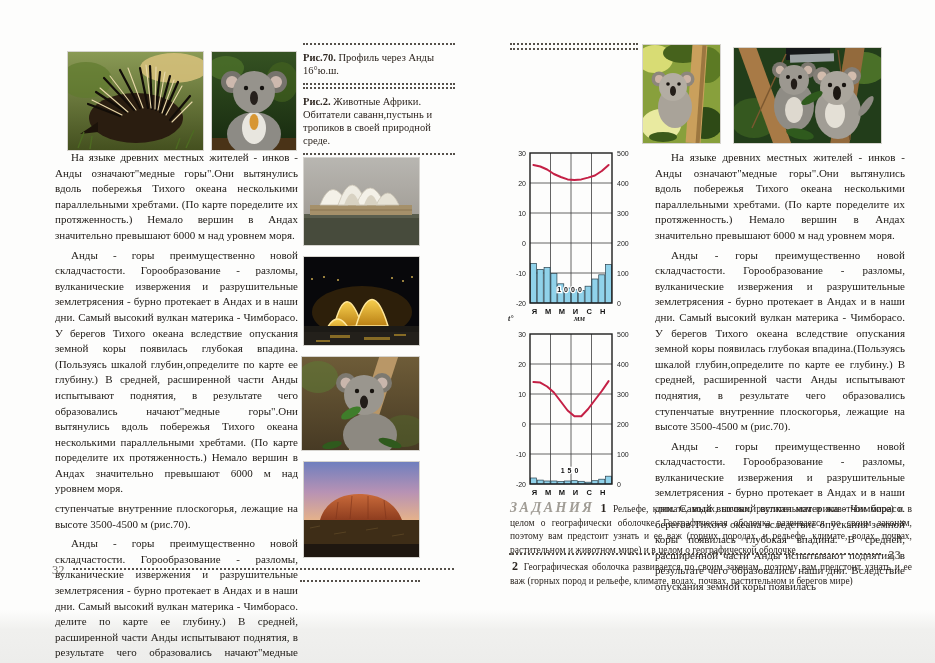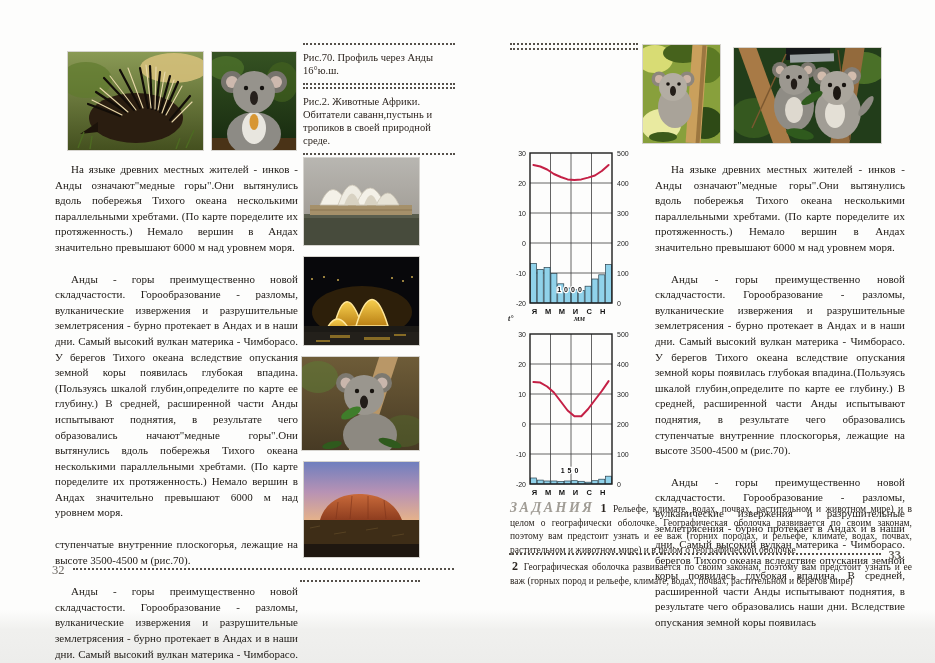--- a/index.html
+++ b/index.html
@@ -5,23 +5,23 @@
   html,body{margin:0;padding:0;background:#e9e9e7;}
   .canvas{position:relative;width:935px;height:663px;overflow:hidden;
     background:linear-gradient(#fdfdfc 0,#fdfdfc 92%,#f0f0ee 95%,#ededeb 100%);
     font-family:"Liberation Serif",serif;color:#24201c;}
   .abs{position:absolute;}
   .photo{position:absolute;border:1px solid #d6d4cf;background:#777;box-sizing:border-box;}
   .photo svg{display:block;}
   .dots{border-bottom:2px dotted #55504a;height:0;margin:3px 0;}
   .cap{position:absolute;margin:0;}
   .cap figcaption{font-size:10.5px;line-height:13px;padding:3px 0;color:#2e2620;}
-  .cap b{font-weight:400;}
+  .cap b{font-weight:700;}
   .bodytext{position:absolute;font-size:11px;line-height:15.6px;text-align:justify;}
-  .bodytext p{margin:16px 0 2px 0;text-indent:16px;}
+  .bodytext p{margin:4px 0 2px 0;text-indent:16px;}
   .bodytext p.noind{text-indent:0;}
   .footer{position:absolute;display:flex;align-items:center;}
   .pagenum{font-size:12.5px;color:#6b6660;padding:0 4px;}
   .dotline{flex:1;border-bottom:2px dotted #55504a;margin:0 4px 4px 4px;}
   .chart{position:absolute;}
   .tk{font:7px "Liberation Sans",sans-serif;fill:#1c1c1c;}
   .tkb{font:700 7.5px "Liberation Sans",sans-serif;fill:#111;}
   .annual{font:700 7px "Liberation Sans",sans-serif;fill:#101010;letter-spacing:3px;
     paint-order:stroke;stroke:#ffffff;stroke-width:2.6px;}
   .axt{position:absolute;font:italic 700 8px "Liberation Serif",serif;color:#222;}

